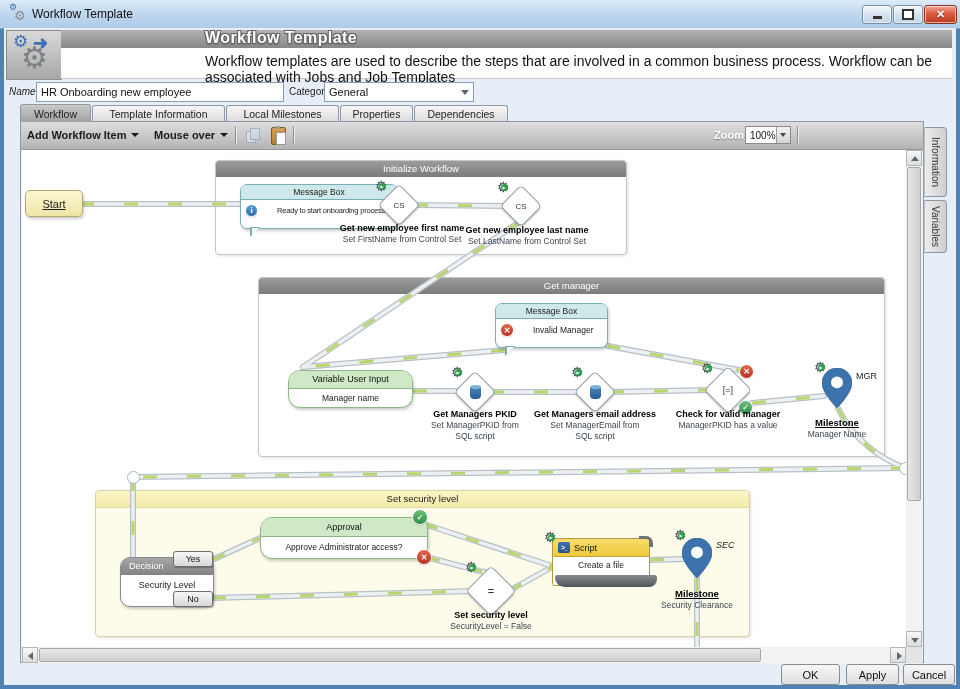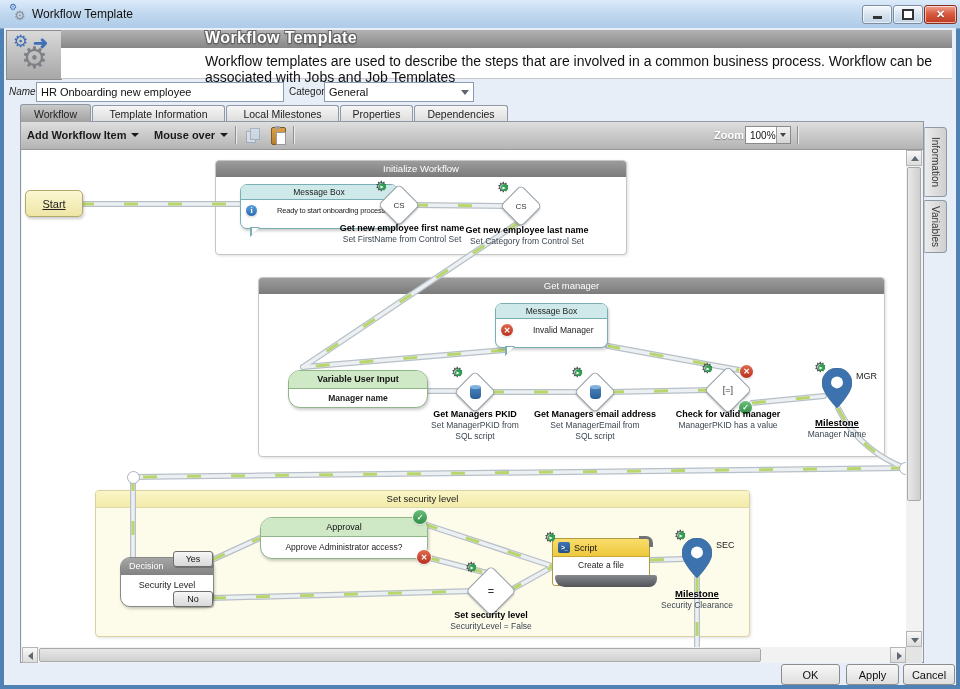--- a/index.html
+++ b/index.html
@@ -358,33 +358,33 @@
       <span class="s">Set FirstName from Control Set</span>
     </div>
 
     <div class="dia" style="left:484px;top:41px;width:30px;height:30px;">
       <div class="dia-shape"></div>
       <div class="dia-txt">CS</div>
       <span class="gear" style="left:-9px;top:-11px;"></span>
     </div>
     <div class="lbl" style="left:425px;top:75px;width:160px;">
       <span class="t">Get new employee last name</span>
-      <span class="s">Set Category from Control Set</span>
+      <span class="s">Set LastName from Control Set</span>
     </div>
 
     <div class="node msg shadow" style="left:473px;top:153px;width:113px;height:45px;">
       <div class="msg-hd">Message Box</div>
       <div class="msg-bd" style="font-size:8.5px;letter-spacing:0;">
         <span class="cic cic-x" style="width:12px;height:12px;"></span>
         <span>Invalid Manager</span>
       </div>
       <div class="msg-tail"></div>
     </div>
 
-    <div class="node gnode shadow" style="left:266px;top:220px;width:140px;height:38px;font-weight:bold;">
+    <div class="node gnode shadow" style="left:266px;top:220px;width:125px;height:38px;">
       <div class="gnode-hd" style="height:17px;line-height:17px;">Variable User Input</div>
       <div class="gnode-bd" style="line-height:18px;">Manager name</div>
     </div>
 
     <div class="dia" style="left:438px;top:227px;width:30px;height:30px;">
       <div class="dia-shape"></div>
       <div class="dia-txt">
           <span class="db"></span>
         </div>
       <span class="gear" style="left:-9px;top:-12px;"></span>
@@ -468,21 +468,21 @@
       <span class="gear" style="left:-9px;top:-9px;"></span>
     </div>
 
     <div class="pin" style="left:660px;top:388px;">
       <svg width="30" height="40" viewBox="0 0 24 32">
         <path d="M12 0 C5.4 0 0 5.4 0 12 c0 8 12 20 12 20 s12 -12 12 -20 C24 5.4 18.6 0 12 0 Z" fill="#3c72ad" stroke="#2c5a8c" stroke-width="0.5"></path>
         <circle cx="12" cy="11.5" r="4.8" fill="#ffffff"></circle>
       </svg>
       <span class="gear" style="left:-8px;top:-10px;"></span>
     </div>
-    <span class="tag" style="left:694px;top:390px;">SEC</span>
+    <span class="tag" style="left:694px;top:390px;font-style:italic;">SEC</span>
     <div class="lbl" style="left:615px;top:438px;width:120px;">
       <span class="t u" style="font-size:9.5px;">Milestone</span>
       <span class="s">Security Clearance</span>
     </div>
   </div>
 
   <div class="sb" style="left:906px;top:150px;width:16px;height:497px;">
     <div class="sb-btn sb-up" style="left:0;top:0;"></div>
     <div class="sb-thumb" style="left:1px;top:17px;width:14px;height:334px;"></div>
     <div class="sb-btn sb-down" style="left:0;top:481px;"></div>

